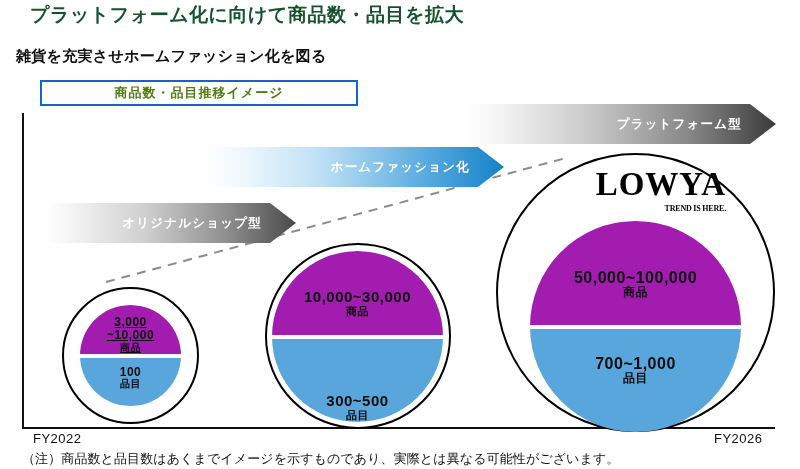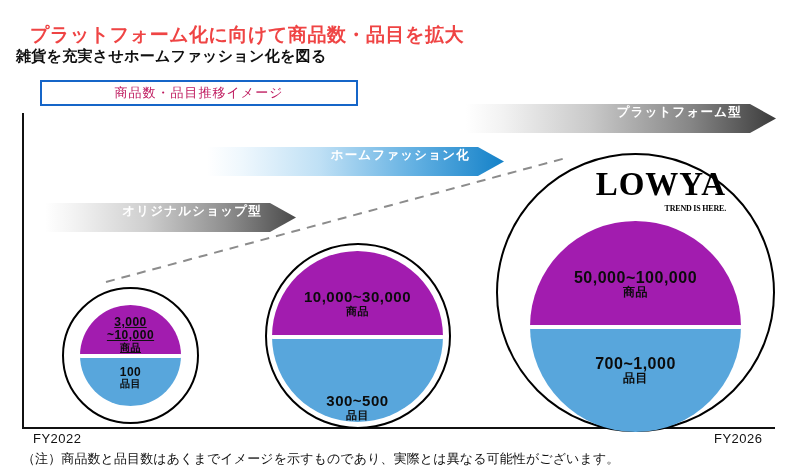--- a/index.html
+++ b/index.html
@@ -14,25 +14,25 @@
     overflow: hidden;
     font-family: "Liberation Sans", "DejaVu Sans", sans-serif;
     color: #111111;
     -webkit-font-smoothing: antialiased;
   }
 
   
   .title-main {
     position: absolute;
     left: 30px;
-    top: 22px;
+    top: 2px;
     font-size: 19px;
     font-weight: bold;
     letter-spacing: 0.5px;
-    color: #ef4444;
+    color: #14532d;
     white-space: nowrap;
   }
   .title-sub {
     position: absolute;
     left: 16px;
     top: 47px;
     font-size: 15px;
     font-weight: bold;
     letter-spacing: 0.3px;
     color: #101010;
@@ -48,22 +48,22 @@
     height: 26px;
     border: 2px solid #1565C8;
     background: #ffffff;
     box-sizing: border-box;
     display: flex;
     align-items: center;
     justify-content: center;
   }
   .caption-box span {
     font-size: 13px;
-    font-weight: normal;
-    color: #be185d;
+    font-weight: bold;
+    color: #4d7c0f;
     letter-spacing: 1px;
   }
 
   
   .axis-y {
     position: absolute;
     left: 22px;
     top: 113px;
     width: 2px;
     height: 316px;
@@ -103,22 +103,23 @@
     left: 0;
     top: 0;
     width: 800px;
     height: 469px;
     pointer-events: none;
   }
 
   
   .banner {
     position: absolute;
-    height: 29px;
+    height: 40px;
     display: flex;
+    align-items: center;
     justify-content: flex-end;
     box-sizing: border-box;
     padding-right: 34px;
     clip-path: polygon(0 0, calc(100% - 26px) 0, 100% 50%, calc(100% - 26px) 100%, 0 100%);
   }
   .banner span {
     font-size: 12.5px;
     font-weight: bold;
     color: #ffffff;
     letter-spacing: 1.2px;

